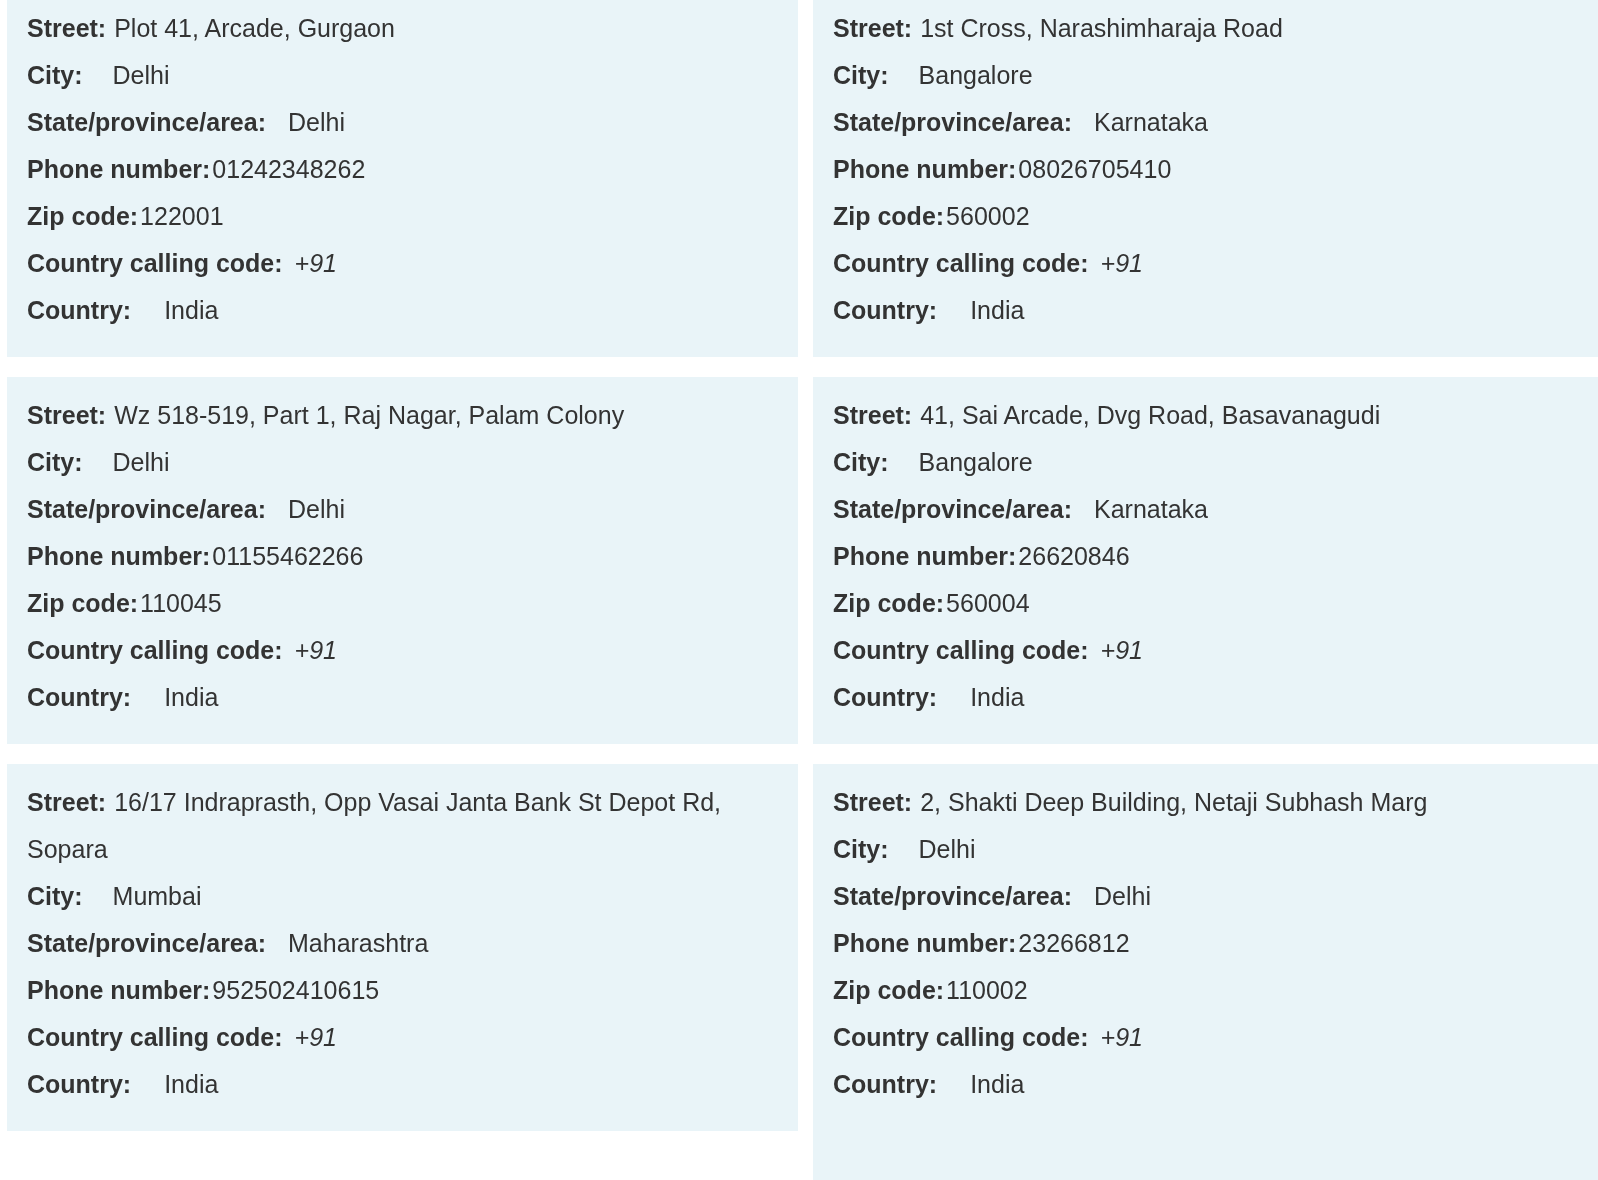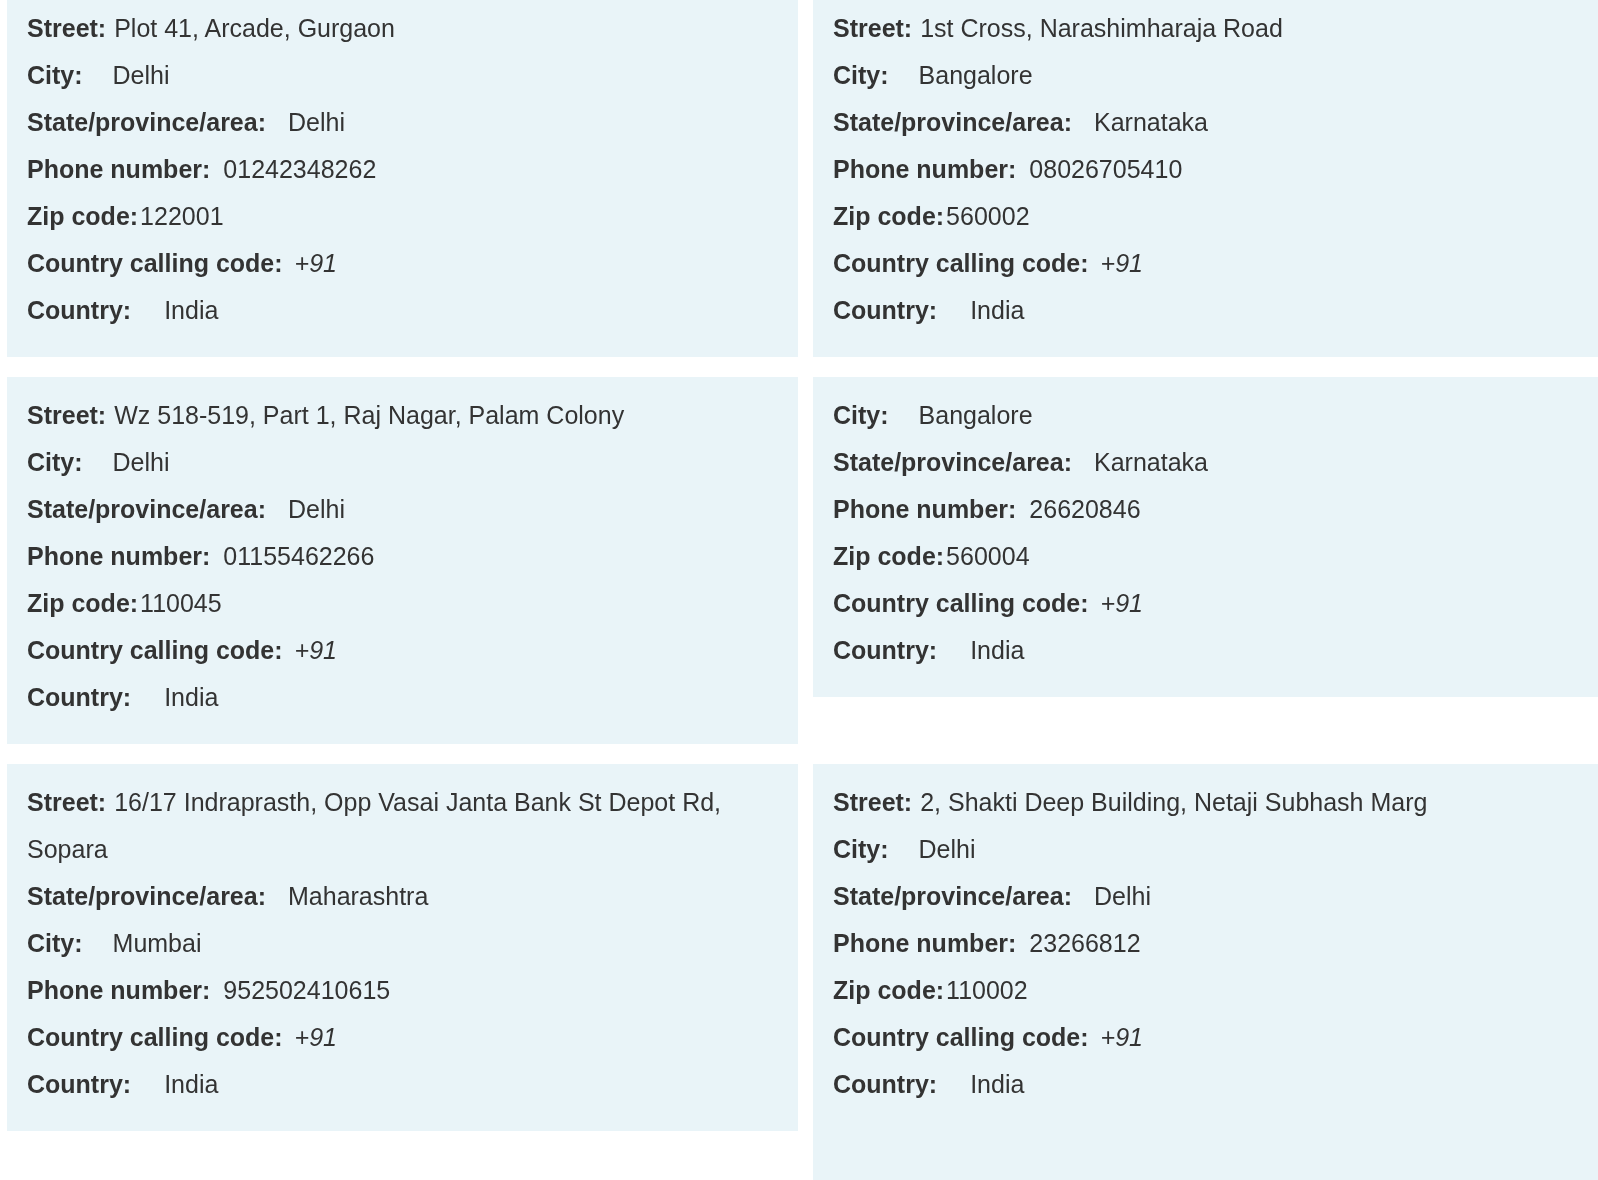--- a/index.html
+++ b/index.html
@@ -27,21 +27,21 @@
     color: #333333;
     box-sizing: border-box;
   }
   .card.tall { min-height: 425px; }
   .field { white-space: normal; }
   .lbl { font-weight: bold; }
   .val { }
   .f-street  .val { margin-left: 8px; }
   .f-city    .val { margin-left: 30px; }
   .f-state   .val { margin-left: 22px; }
-  .f-phone   .val { margin-left: 13px; }
+  .f-phone   .val { margin-left: 2px; }
   .f-zip     .val { margin-left: 2px; }
   .f-ccc     .val { margin-left: 12px; font-style: italic; }
   .f-country .val { margin-left: 33px; }
 </style>
 </head>
 <body>
 
 <div class="grid">
 
   <div class="card">
@@ -68,32 +68,33 @@
     <div class="field f-street"><strong class="lbl">Street:</strong><span class="val">Wz 518-519, Part 1, Raj Nagar, Palam Colony</span></div>
     <div class="field f-city"><strong class="lbl">City:</strong><span class="val">Delhi</span></div>
     <div class="field f-state"><strong class="lbl">State/province/area:</strong><span class="val">Delhi</span></div>
     <div class="field f-phone"><strong class="lbl">Phone number:</strong><span class="val">01155462266</span></div>
     <div class="field f-zip"><strong class="lbl">Zip code:</strong><span class="val">110045</span></div>
     <div class="field f-ccc"><strong class="lbl">Country calling code:</strong><span class="val">+91</span></div>
     <div class="field f-country"><strong class="lbl">Country:</strong><span class="val">India</span></div>
   </div>
 
   <div class="card">
+    <div class="field f-street"><strong class="lbl">Street:</strong><span class="val">41, Sai Arcade, Dvg Road, Basavanagudi</span></div>
     <div class="field f-city"><strong class="lbl">City:</strong><span class="val">Bangalore</span></div>
     <div class="field f-state"><strong class="lbl">State/province/area:</strong><span class="val">Karnataka</span></div>
     <div class="field f-phone"><strong class="lbl">Phone number:</strong><span class="val">26620846</span></div>
     <div class="field f-zip"><strong class="lbl">Zip code:</strong><span class="val">560004</span></div>
     <div class="field f-ccc"><strong class="lbl">Country calling code:</strong><span class="val">+91</span></div>
     <div class="field f-country"><strong class="lbl">Country:</strong><span class="val">India</span></div>
   </div>
 
   <div class="card">
     <div class="field f-street"><strong class="lbl">Street:</strong><span class="val">16/17 Indraprasth, Opp Vasai Janta Bank St Depot Rd, Sopara</span></div>
+    <div class="field f-city"><strong class="lbl">City:</strong><span class="val">Mumbai</span></div>
     <div class="field f-state"><strong class="lbl">State/province/area:</strong><span class="val">Maharashtra</span></div>
-    <div class="field f-city"><strong class="lbl">City:</strong><span class="val">Mumbai</span></div>
     <div class="field f-phone"><strong class="lbl">Phone number:</strong><span class="val">952502410615</span></div>
     <div class="field f-ccc"><strong class="lbl">Country calling code:</strong><span class="val">+91</span></div>
     <div class="field f-country"><strong class="lbl">Country:</strong><span class="val">India</span></div>
   </div>
 
   <div class="card tall">
     <div class="field f-street"><strong class="lbl">Street:</strong><span class="val">2, Shakti Deep Building, Netaji Subhash Marg</span></div>
     <div class="field f-city"><strong class="lbl">City:</strong><span class="val">Delhi</span></div>
     <div class="field f-state"><strong class="lbl">State/province/area:</strong><span class="val">Delhi</span></div>
     <div class="field f-phone"><strong class="lbl">Phone number:</strong><span class="val">23266812</span></div>

